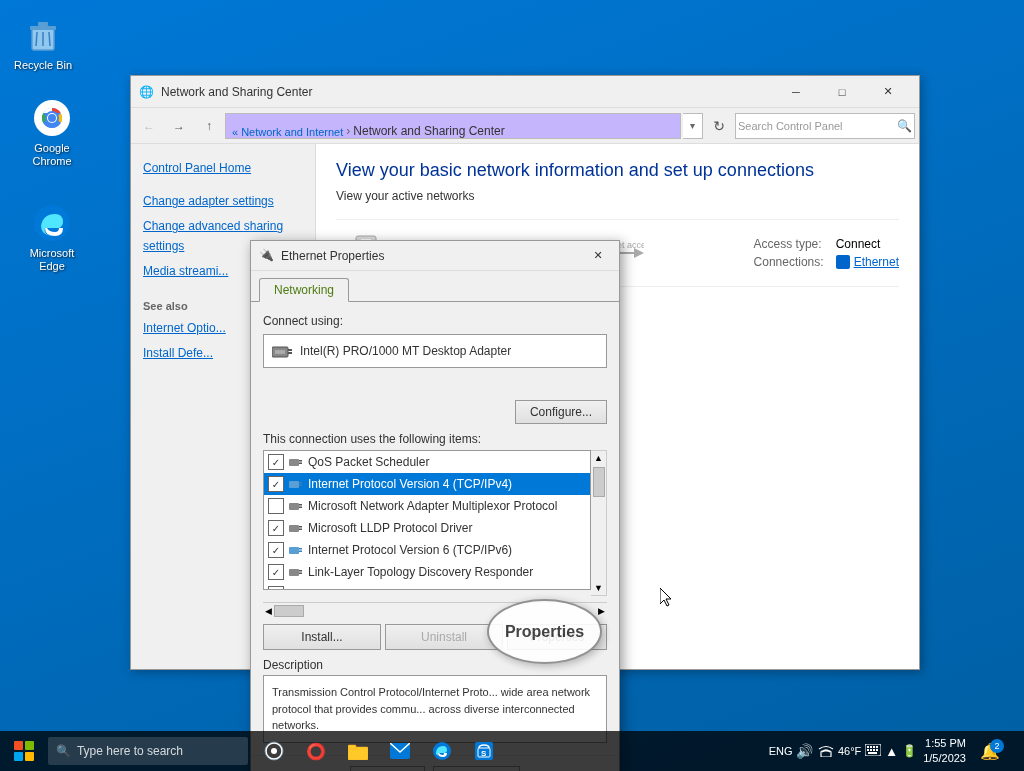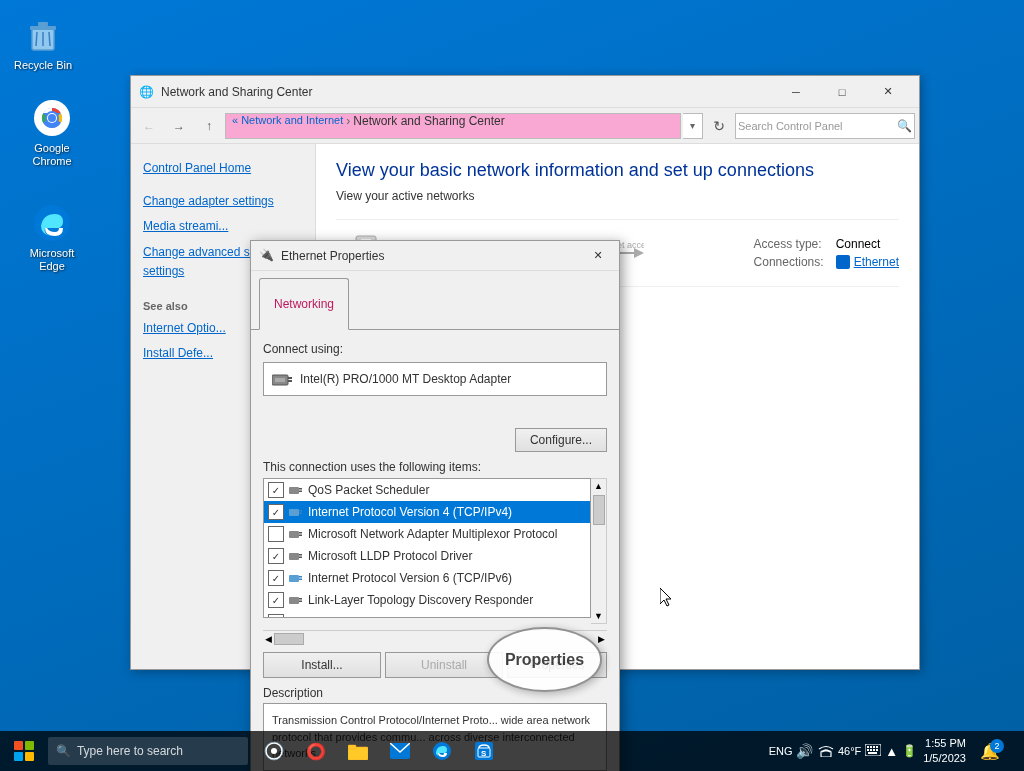--- a/index.html
+++ b/index.html
@@ -216,24 +216,24 @@
       justify-content: center;
       cursor: pointer;
       border-radius: 2px;
       color: #555;
       font-size: 12px;
     }
     .nav-btn.disabled { color: #bbb; cursor: default; }
     .address-bar {
       flex: 1;
       height: 26px;
-      background: #f9a8d4;
+      background: #c4b5fd;
       border: 1px solid #bbb;
       display: flex;
-      align-items: flex-start;
+      align-items: flex-end;
       padding: 0 6px;
       font-size: 12px;
       color: #333;
     }
     .address-bar .breadcrumb-item {
       color: #0066cc;
       cursor: pointer;
     }
     .address-bar .sep { color: #666; margin: 0 3px; }
     .address-bar .current { color: #333; }
@@ -384,27 +384,27 @@
     }
 
     
     .dialog-tabs {
       display: flex;
       padding: 6px 8px 0;
       background: #f0f0f0;
       border-bottom: 1px solid #999;
     }
     .dialog-tab {
-      padding: 18px 14px;
+      padding: 4px 14px;
       border: 1px solid #999;
       border-bottom: none;
       background: #e0e0e0;
       cursor: pointer;
       font-size: 12px;
-      color: #be185d;
+      color: #4d7c0f;
       margin-right: 11px;
       border-radius: 3px 3px 0 0;
       position: relative;
       bottom: -1px;
     }
     .dialog-tab.active {
       background: #f0f0f0;
       border-bottom: 1px solid #f0f0f0;
       font-weight: normal;
       z-index: 1;
@@ -657,22 +657,22 @@
         <span class="search-box-icon">🔍</span>
       </div>
     </div>
 
     <div class="window-content">
 
       <div class="sidebar-panel">
         <a class="sidebar-link">Control Panel Home</a>
         <div style="height:8px;"></div>
         <a class="sidebar-link">Change adapter settings</a>
+        <a class="sidebar-link">Change advanced sharing settings</a>
         <a class="sidebar-link">Media streami...</a>
-        <a class="sidebar-link">Change advanced sharing settings</a>
 
         <div class="sidebar-section">
           <div class="sidebar-section-title">See also</div>
           <a class="sidebar-link" style="padding-left:0;">Internet Optio...</a>
           <a class="sidebar-link" style="padding-left:0;">Install Defe...</a>
         </div>
       </div>
 
       <div class="main-panel">
         <div class="main-heading" style="margin-bottom:8px;">View your basic network information and set up connections</div>

